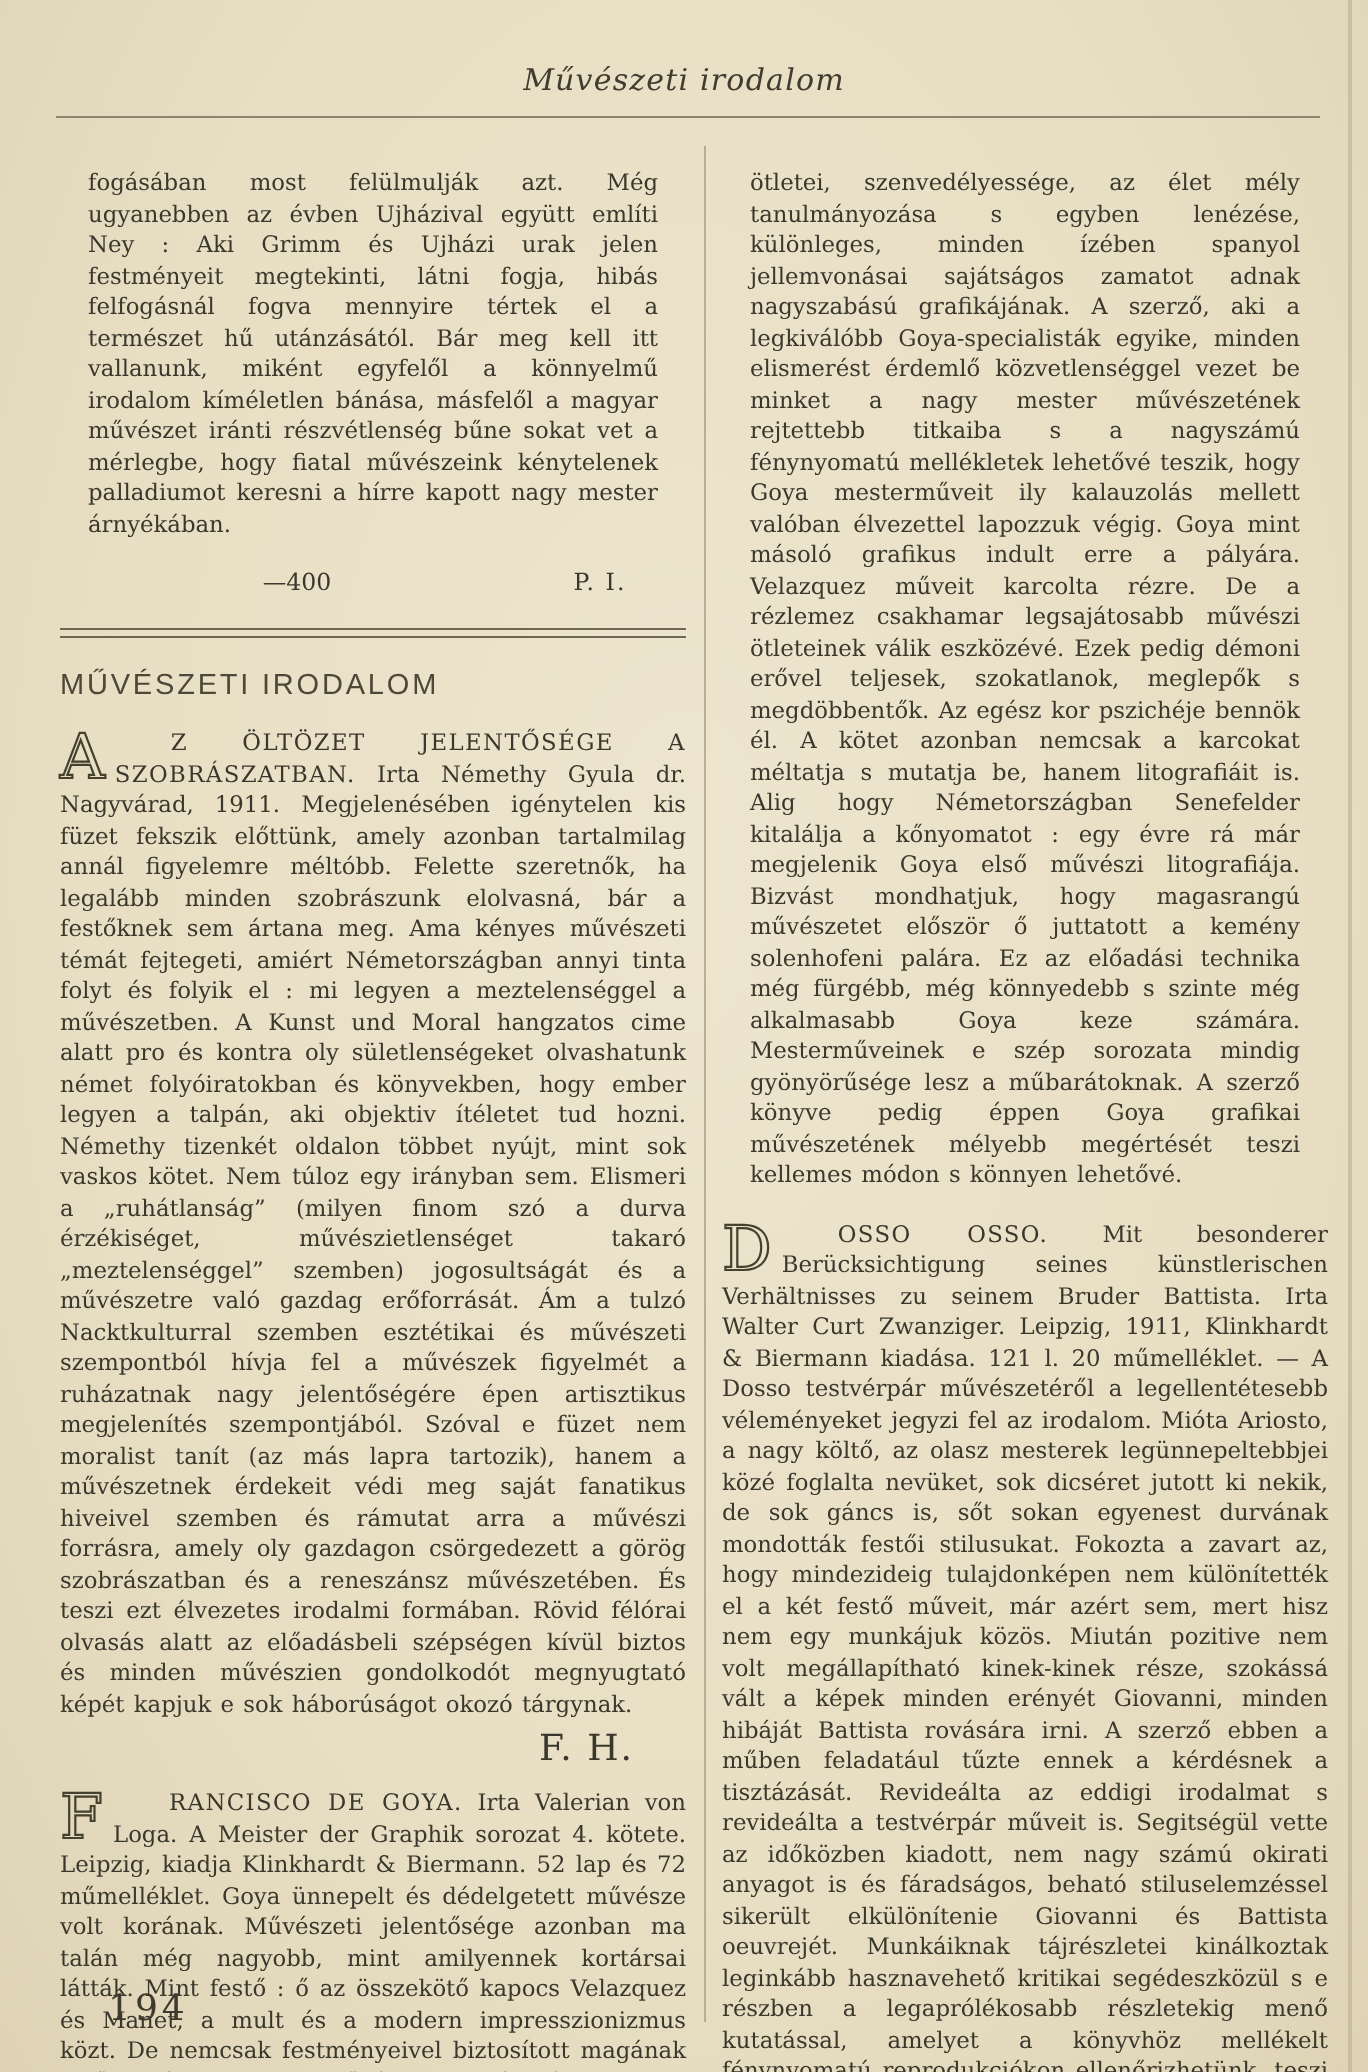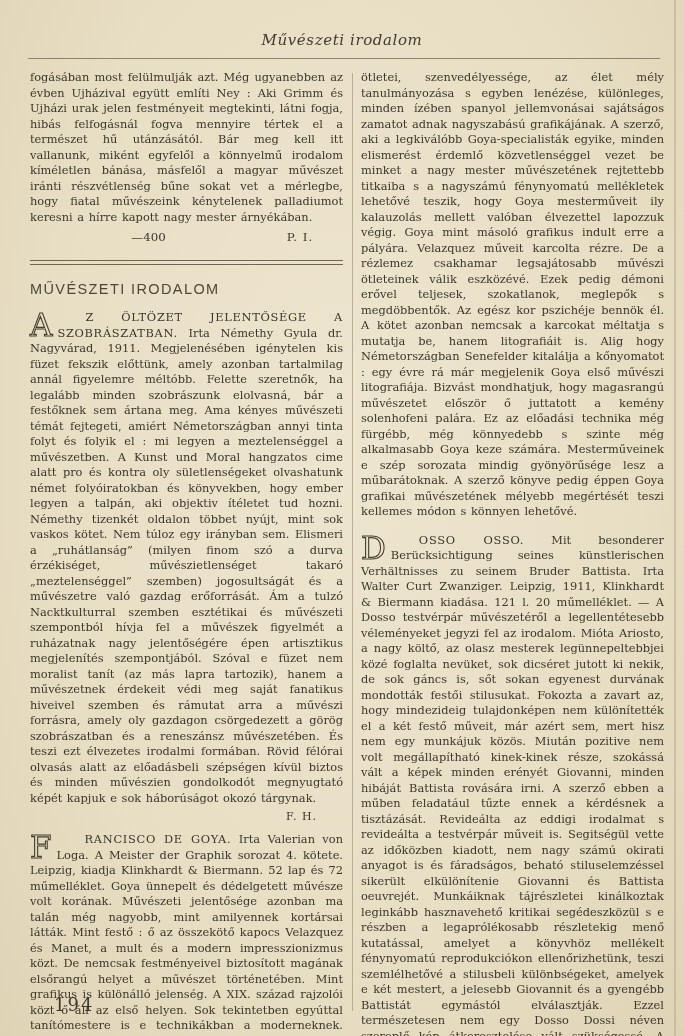--- a/index.html
+++ b/index.html
@@ -16,39 +16,39 @@
   .running-header{
     text-align:center;font-style:italic;font-size:15px;letter-spacing:.6px;
     padding-top:31px;color:#403c2f;
   }
   .header-rule{margin:9px 24px 0 28px;border-top:1px solid #8c English8370;border-top:1px solid #8c8370;height:0;}
   .columns{display:flex;box-sizing:border-box;padding:11px 20px 0 30px;}
   .col{box-sizing:border-box;}
   .col.left{width:313px;}
   .divider{width:1px;background:#a79d84;margin:3px 8px 0 9px;height:938px;opacity:.75;}
   .col.right{flex:1;}
-  .body-text{margin:0;font-size:11.4px;line-height:15.5px;text-align:justify;word-spacing:1px;}
+  .body-text{margin:14px;font-size:11.4px;line-height:15.5px;text-align:justify;word-spacing:1px;}
   .sig-row{display:flex;align-items:baseline;font-size:11.8px;margin:5px 0 16px;}
   .sig-left{flex:1;text-align:center;padding-left:10px;}
   .sig-right{width:86px;text-align:center;letter-spacing:1px;}
   .double-rule{border-top:1px solid #6e6651;border-bottom:1px solid #6e6651;height:3px;margin:14px 0 16px;}
   .section-heading{
     font-family:"Liberation Sans","DejaVu Sans",sans-serif;
     font-size:14.5px;font-weight:500;letter-spacing:1.4px;color:#4d4839;
     margin:0 0 13px;
   }
   .article{margin:9px 0 0;}
   .dropcap{
     float:left;font-size:31px;line-height:26px;margin:2px 5px 0 0;color:#46422f;
   }
   @supports (-webkit-text-stroke: 1px black){
     .dropcap{color:transparent;-webkit-text-stroke:1.1px #45412f;}
   }
   .article-title{letter-spacing:.7px;margin-left:28px;}
-  .sig-fh{text-align:right;padding-right:26px;font-size:11px;letter-spacing:1px;margin:4px 0 2px;}
+  .sig-fh{text-align:right;padding-right:26px;font-size:18px;letter-spacing:1px;margin:4px 0 2px;}
   .page-number{position:absolute;left:54px;top:994px;font-size:18px;letter-spacing:2px;color:#3e3a2d;}
 </style>
 </head>
 <body>
 
 <div class="page">
   <div class="edge-shade"></div>
 
   <div class="running-header">Művészeti irodalom</div>
   <div class="header-rule"></div>

